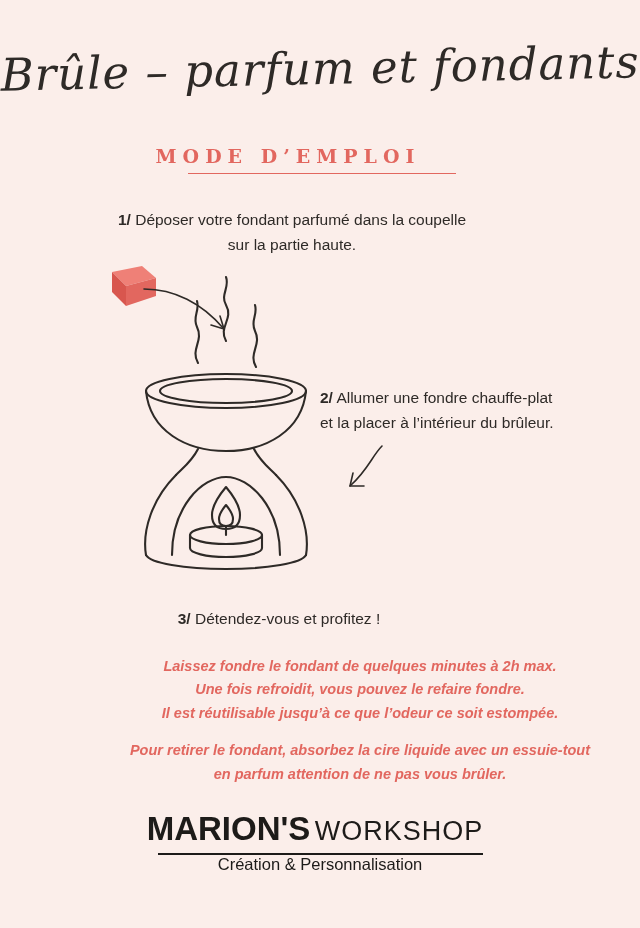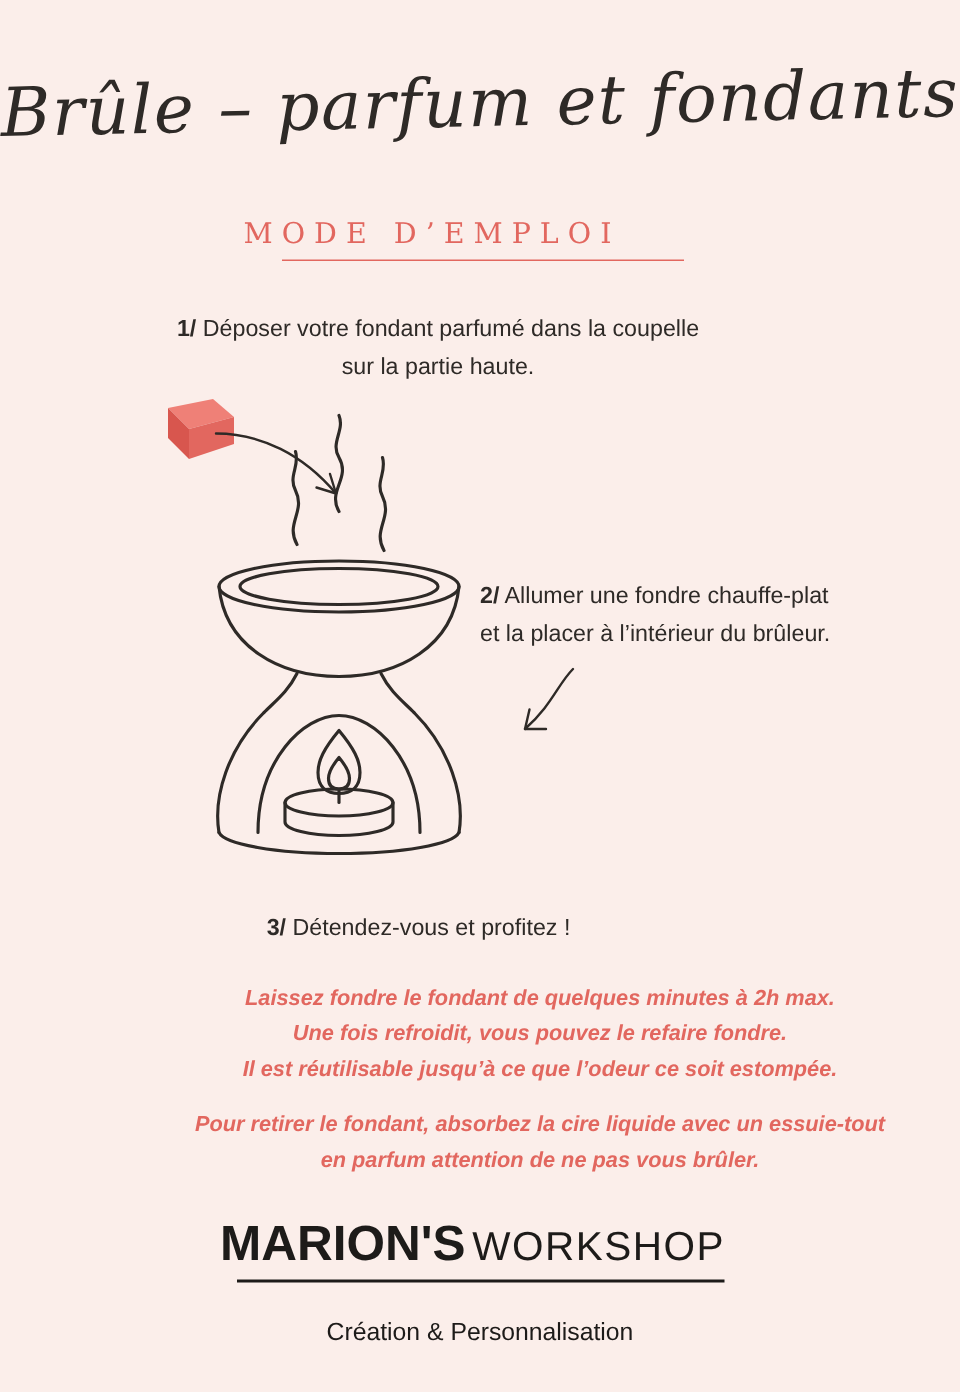--- a/index.html
+++ b/index.html
@@ -37,21 +37,21 @@
     transform: rotate(-1.2deg);
   }
   .subtitle {
     position: absolute;
     top: 145px;
     left: 0;
     width: 576px;
     text-align: center;
     font-family: "DejaVu Serif", serif;
     font-size: 19px;
-    font-weight: normal;
+    font-weight: bold;
     letter-spacing: 6px;
     color: #e2675f;
   }
   .subtitle-rule {
     position: absolute;
     top: 173px;
     left: 188px;
     width: 268px;
     height: 1px;
     background: #e2675f;
@@ -143,21 +143,20 @@
     background: #1d1b19;
   }
   .brand-tagline {
     position: absolute;
     top: 855px;
     left: 0;
     width: 640px;
     text-align: center;
     font-size: 16.5px;
     color: #1d1b19;
-    margin-top: 24px;
   }
 
   
   .illus {
     position: absolute;
     top: 255px;
     left: 80px;
     width: 300px;
     height: 330px;
   }

